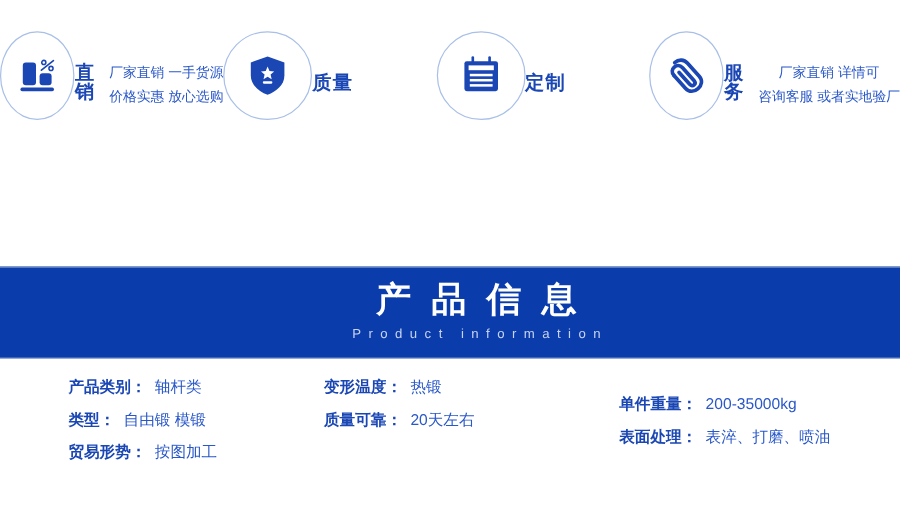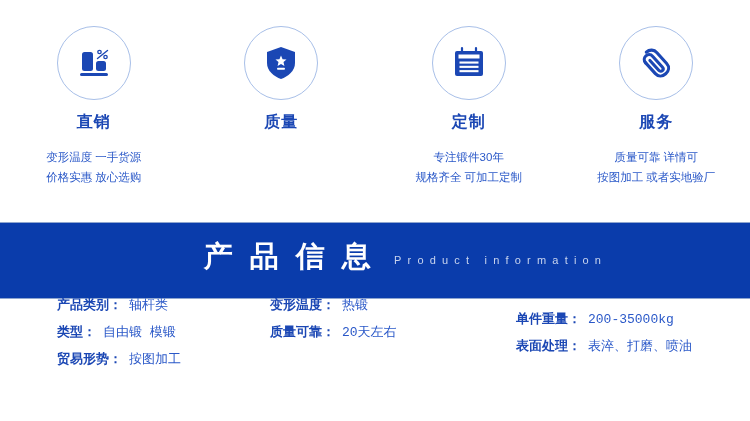--- a/index.html
+++ b/index.html
@@ -18,21 +18,21 @@
   
   .features {
     display: flex;
     width: 750px;
     padding-top: 26px;
     box-sizing: border-box;
   }
   .feature {
     flex: 1 1 0;
     display: flex;
-    flex-direction: column;
+    flex-direction: row;
     align-items: center;
   }
   .circle {
     width: 74px;
     height: 74px;
     border-radius: 50%;
     border: 1.3px solid #a8bfe8;
     display: flex;
     align-items: center;
     justify-content: center;
@@ -61,21 +61,21 @@
   
   .banner {
     position: absolute;
     left: 0;
     top: 222px;
     width: 750px;
     height: 77px;
     background: #0a3cab;
     box-sizing: border-box;
     display: flex;
-    flex-direction: row;
+    flex-direction: column;
     align-items: center;
     justify-content: center;
     padding-left: 44px;
   }
   .banner-top-edge {
     position: absolute;
     left: 0;
     top: 0;
     width: 750px;
     height: 1px;
@@ -109,21 +109,21 @@
   
   .specs {
     position: absolute;
     left: 0;
     top: 299px;
     width: 750px;
     height: 122px;
     background: #ffffff;
     display: flex;
     box-sizing: border-box;
-    font-family: Liberation Mono, monospace;
+    padding-top: 17px;
   }
   .spec-col {
     box-sizing: border-box;
   }
   .spec-col.c1 { width: 262px; padding-left: 57px; }
   .spec-col.c2 { width: 250px; padding-left: 8px; }
   .spec-col.c3 { width: 238px; padding-left: 4px; margin-top: 14px; }
 
   .spec-row {
     display: flex;
@@ -156,21 +156,21 @@
           <rect x="20" y="15" width="10" height="10" rx="2.5" fill="#1b47b4"></rect>
           <rect x="4" y="27" width="28" height="3" rx="1.5" fill="#1b47b4"></rect>
           <circle cx="23.5" cy="6" r="1.7" fill="none" stroke="#1b47b4" stroke-width="1.3"></circle>
           <circle cx="29.5" cy="11" r="1.7" fill="none" stroke="#1b47b4" stroke-width="1.3"></circle>
           <line x1="21.5" y1="12.5" x2="31.5" y2="4.5" stroke="#1b47b4" stroke-width="1.4" stroke-linecap="round"></line>
         </svg>
       </span>
     </div>
     <div class="feature-title">直销</div>
     <div class="feature-desc">
-      <span>变形温度 一手货源</span>
+      <span>厂家直销 一手货源</span>
       <span>价格实惠 放心选购</span>
     </div>
   </div>
 
   <div class="feature">
     <div class="circle">
       <span>
         <svg width="34" height="36" viewBox="0 0 34 36">
           <path d="M17 2 L31 7 V18 C31 26 24 31.5 17 34 C10 31.5 3 26 3 18 V7 Z" fill="#1b47b4"></path>
           <path d="M17 10.5 L18.55 14.2 L22.5 14.5 L19.5 17.1 L20.4 21 L17 18.9 L13.6 21 L14.5 17.1 L11.5 14.5 L15.45 14.2 Z" fill="#ffffff"></path>
@@ -189,41 +189,37 @@
           <line x1="25" y1="2" x2="25" y2="7" stroke="#1b47b4" stroke-width="2.2" stroke-linecap="round"></line>
           <rect x="4" y="5" width="28" height="25" rx="2" fill="#1b47b4"></rect>
           <rect x="7.5" y="8.5" width="21" height="4" fill="#ffffff"></rect>
           <rect x="8.5" y="15.5" width="19" height="2.1" fill="#ffffff"></rect>
           <rect x="8.5" y="19.8" width="19" height="2.1" fill="#ffffff"></rect>
           <rect x="8.5" y="24.1" width="19" height="2.1" fill="#ffffff"></rect>
         </svg>
       </span>
     </div>
     <div class="feature-title">定制</div>
-    <div class="feature-desc">
-      <span>专注锻件30年</span>
-      <span>规格齐全 可加工定制</span>
-    </div>
   </div>
 
   <div class="feature">
     <div class="circle">
       <span>
         <svg width="36" height="36" viewBox="0 0 36 36">
           <g transform="rotate(-42 18 18)">
             <path d="M18 3.5 C22.4 3.5 25.6 6.7 25.6 11 V25.5 C25.6 29.9 22.4 32.5 18 32.5 C13.6 32.5 10.4 29.9 10.4 25.5 V11" fill="none" stroke="#1b47b4" stroke-width="3.1" stroke-linecap="round"></path>
             <path d="M10.4 11 C10.4 7.6 12.8 6 15.2 6 C17.6 6 20 7.6 20 11 V25.2 C20 27 18.9 28 17.6 28 C16.3 28 15.2 27 15.2 25.2 V12" fill="none" stroke="#1b47b4" stroke-width="3.1" stroke-linecap="round"></path>
           </g>
         </svg>
       </span>
     </div>
     <div class="feature-title">服务</div>
     <div class="feature-desc">
-      <span>质量可靠 详情可</span>
-      <span>按图加工 或者实地验厂</span>
+      <span>厂家直销 详情可</span>
+      <span>咨询客服 或者实地验厂</span>
     </div>
   </div>
 
 </div>
 
 <div class="banner">
   <div class="banner-top-edge"></div>
   <div class="banner-title">产品信息</div>
   <div class="banner-sub">Product information</div>
   <div class="banner-bottom-edge"></div>

